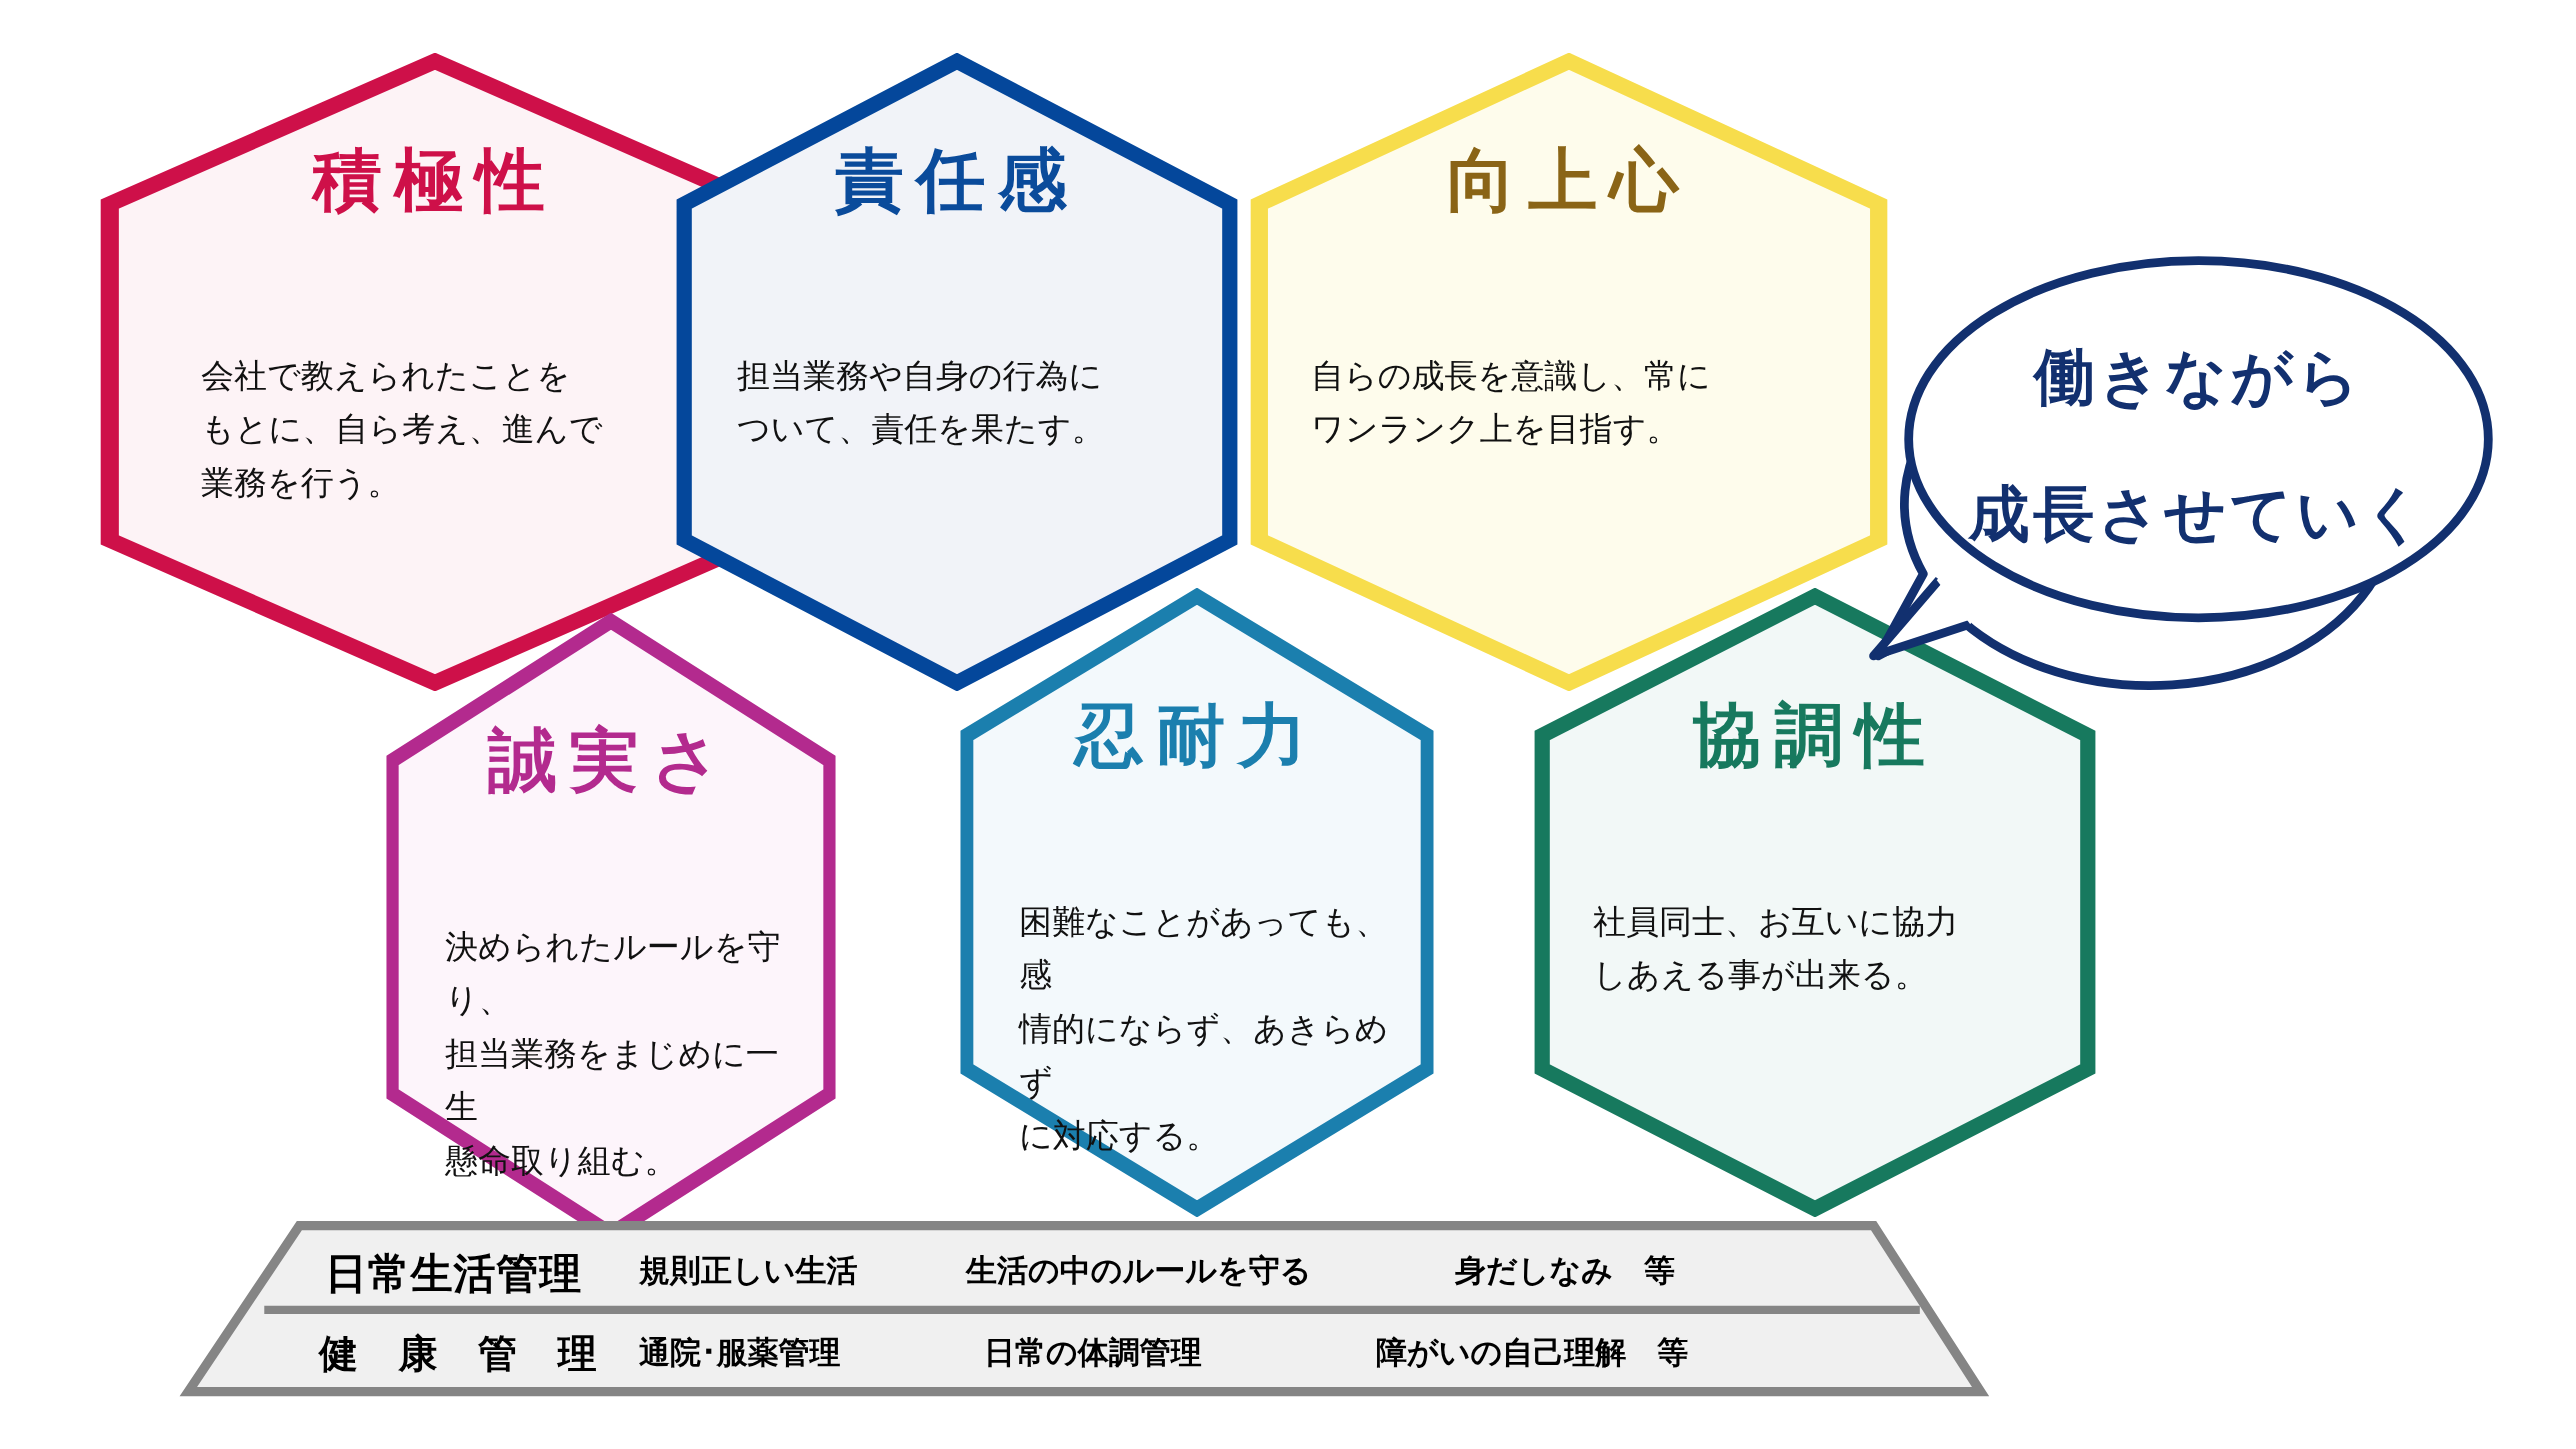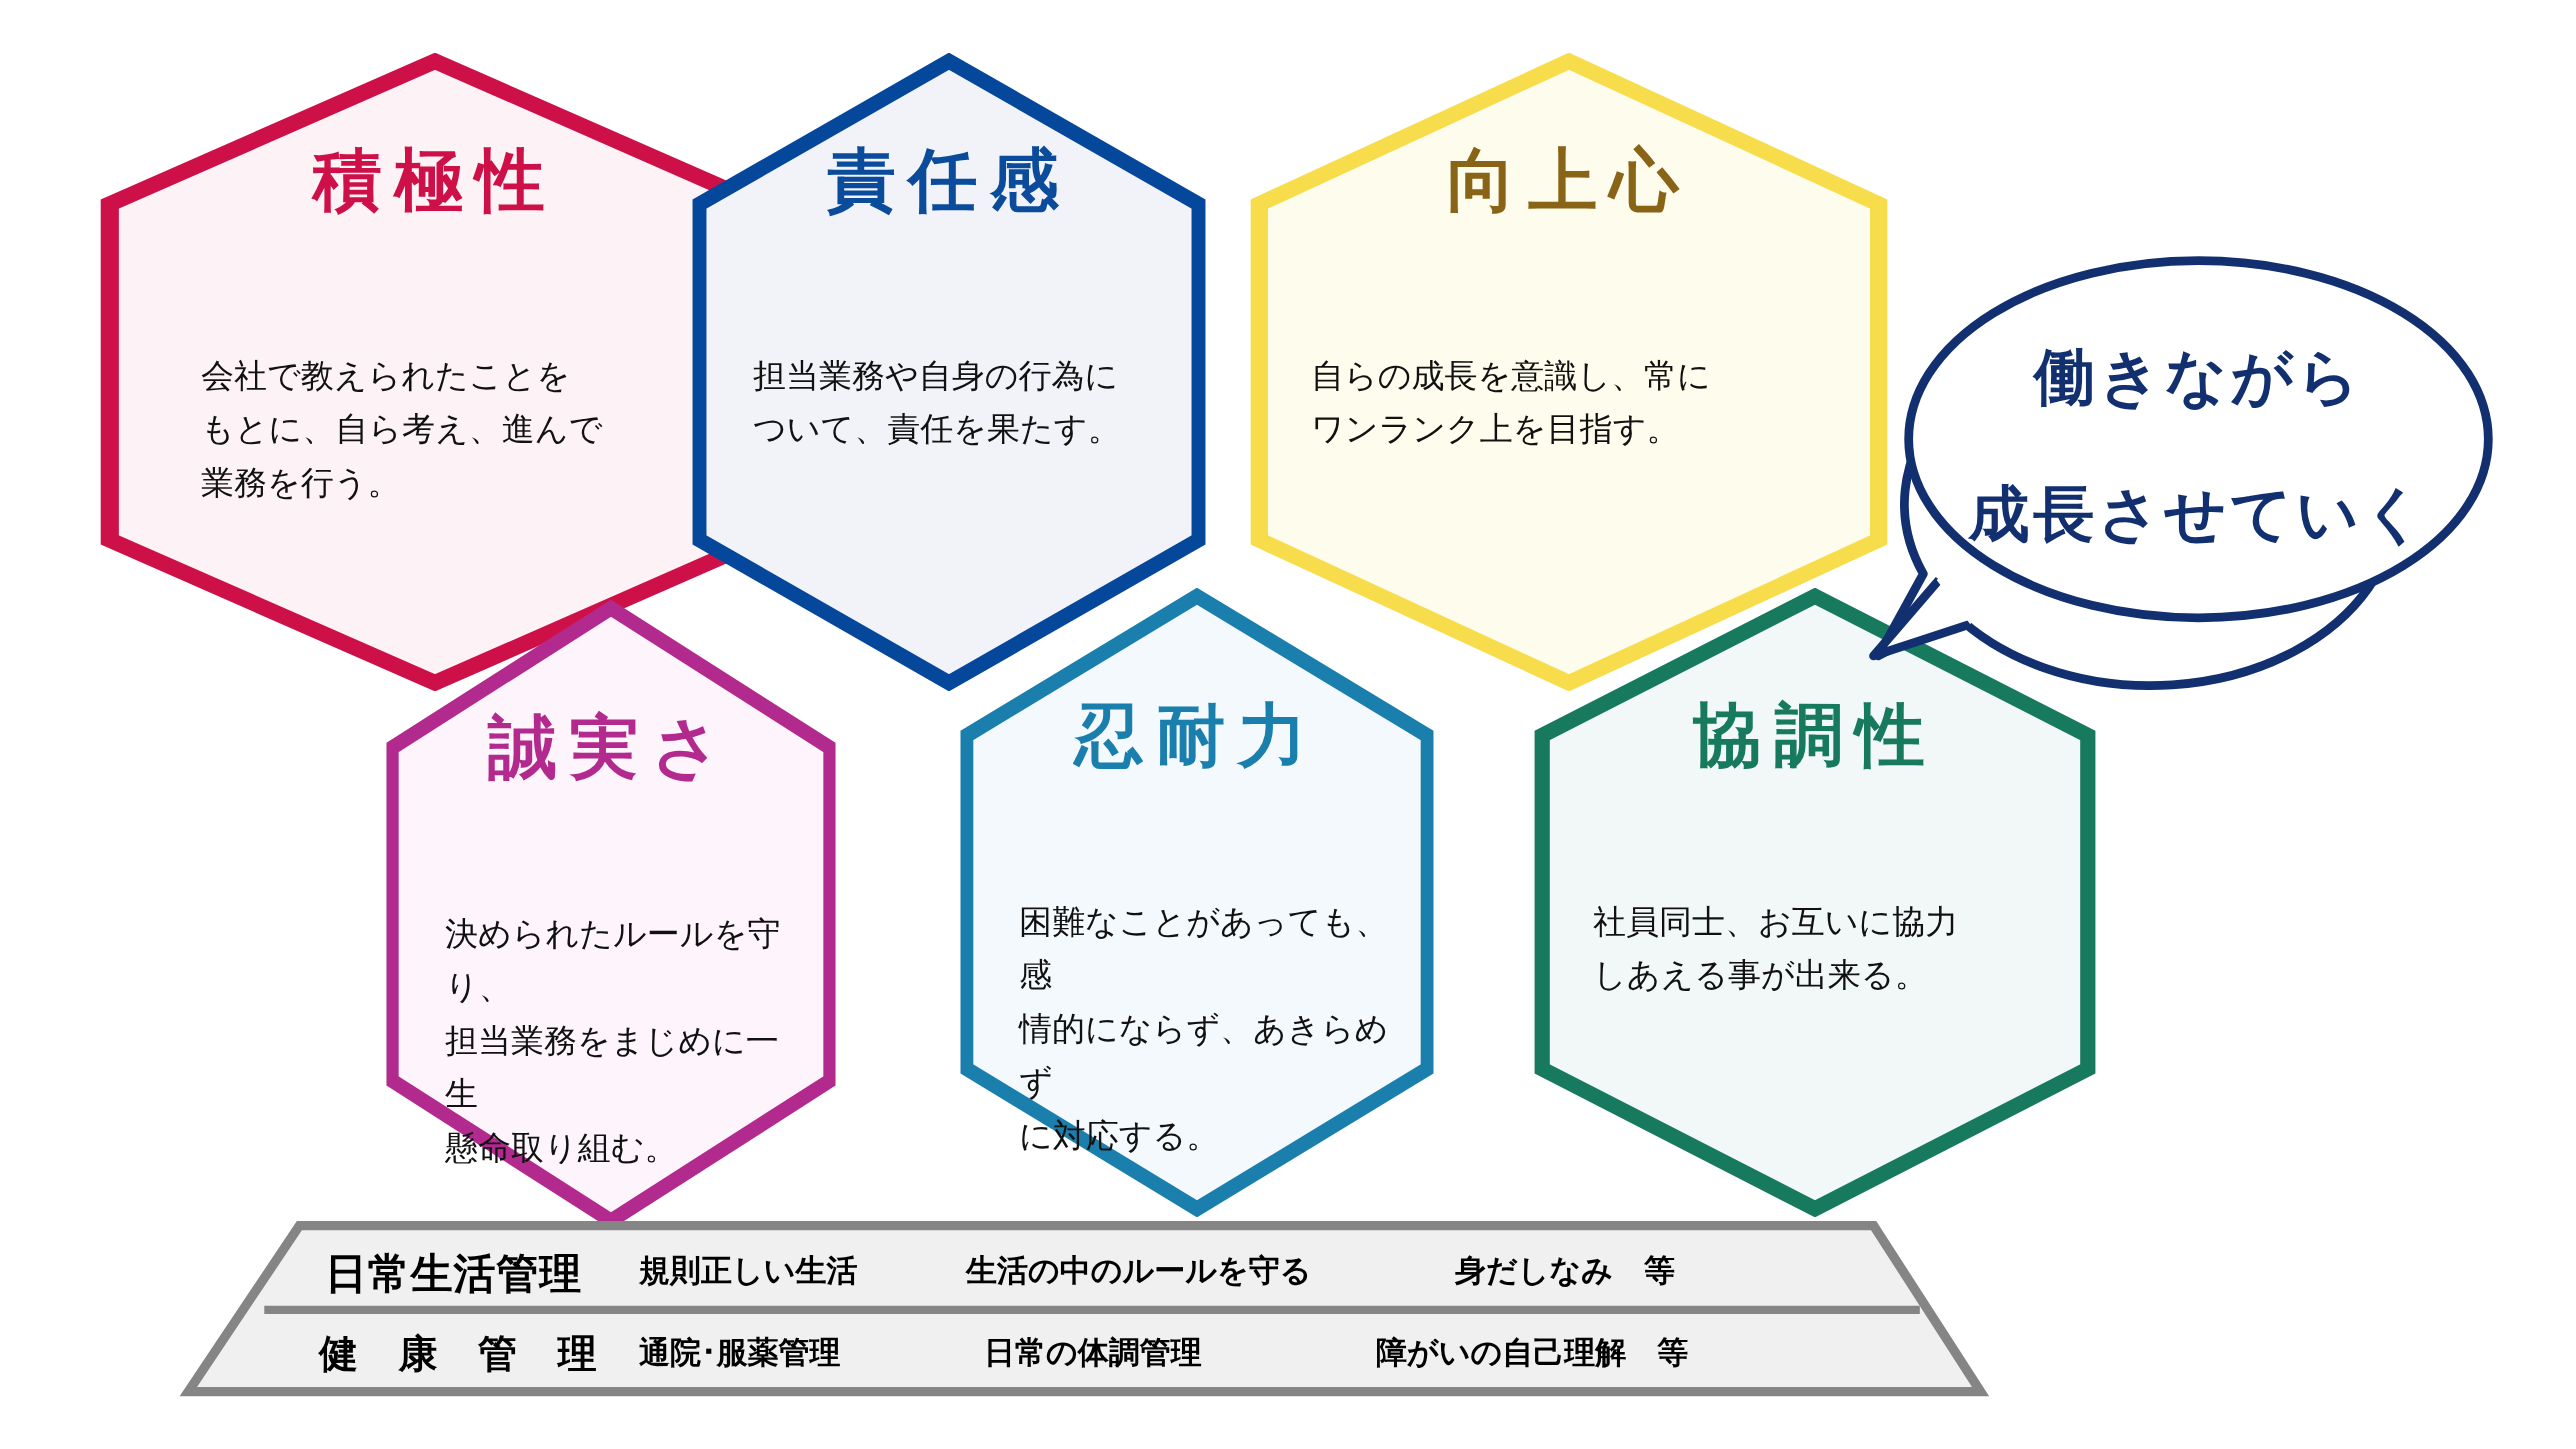--- a/index.html
+++ b/index.html
@@ -43,21 +43,21 @@
     <div class="inner">
       <div class="hex-title" style="top:82px;font-size:69px;color:#CE1049;">積極性</div>
       <div class="hex-desc" style="top:296px;left:61px;right:50px;font-size:33px;margin-left:40px;">
         <div>会社で教えられたことを</div>
         <div>もとに、自ら考え、進んで</div>
         <div>業務を行う。</div>
       </div>
     </div>
   </div>
 
-  <div class="hex" style="left:692px;top:53px;width:514px;height:638px;">
+  <div class="hex" style="left:676px;top:53px;width:562px;height:638px;">
     <svg viewBox="0 0 960 1090" preserveAspectRatio="none">
       <polygon points="480,14 946,258 946,832 480,1076 14,832 14,258" fill="#F1F3F8" stroke="#04479B" stroke-width="26" stroke-linejoin="miter"></polygon>
     </svg>
     <div class="inner">
       <div class="hex-title" style="top:82px;font-size:69px;color:#0A4B9B;">責任感</div>
       <div class="hex-desc" style="top:296px;left:61px;right:50px;font-size:33px;">
         <div>担当業務や自身の行為に</div>
         <div>ついて、責任を果たす。</div>
       </div>
     </div>
@@ -69,21 +69,21 @@
     </svg>
     <div class="inner">
       <div class="hex-title" style="top:82px;font-size:69px;color:#8A6416;">向上心</div>
       <div class="hex-desc" style="top:296px;left:61px;right:50px;font-size:33px;">
         <div>自らの成長を意識し、常に</div>
         <div>ワンランク上を目指す。</div>
       </div>
     </div>
   </div>
 
-  <div class="hex" style="left:386px;top:600px;width:450px;height:629px;">
+  <div class="hex" style="left:386px;top:613px;width:450px;height:629px;">
     <svg viewBox="0 0 960 1075" preserveAspectRatio="none">
       <polygon points="480,14 946,252 946,822 480,1061 14,822 14,252" fill="#FDF5FB" stroke="#B32A8E" stroke-width="26" stroke-linejoin="miter"></polygon>
     </svg>
     <div class="inner">
       <div class="hex-title" style="top:102px;font-size:69px;color:#B32A8E;">誠実さ</div>
       <div class="hex-desc" style="top:307px;left:59px;right:44px;font-size:33px;">
         <div>決められたルールを守り、</div>
         <div>担当業務をまじめに一生</div>
         <div>懸命取り組む。</div>
       </div>

